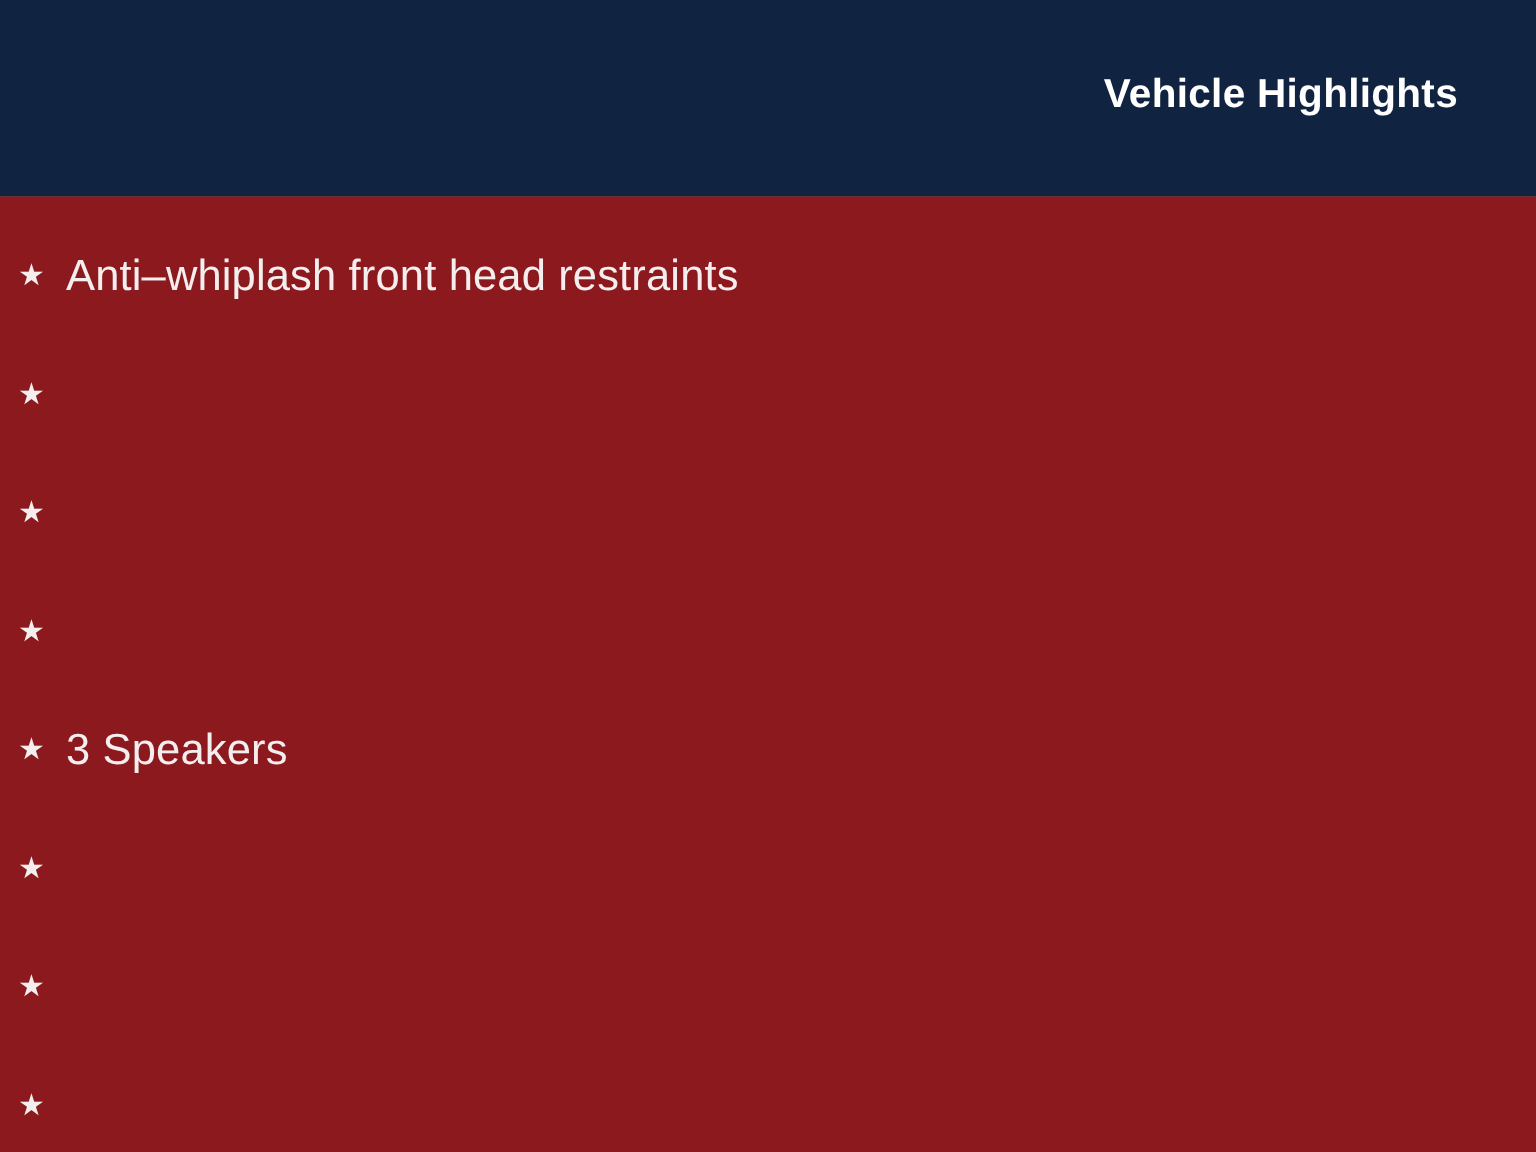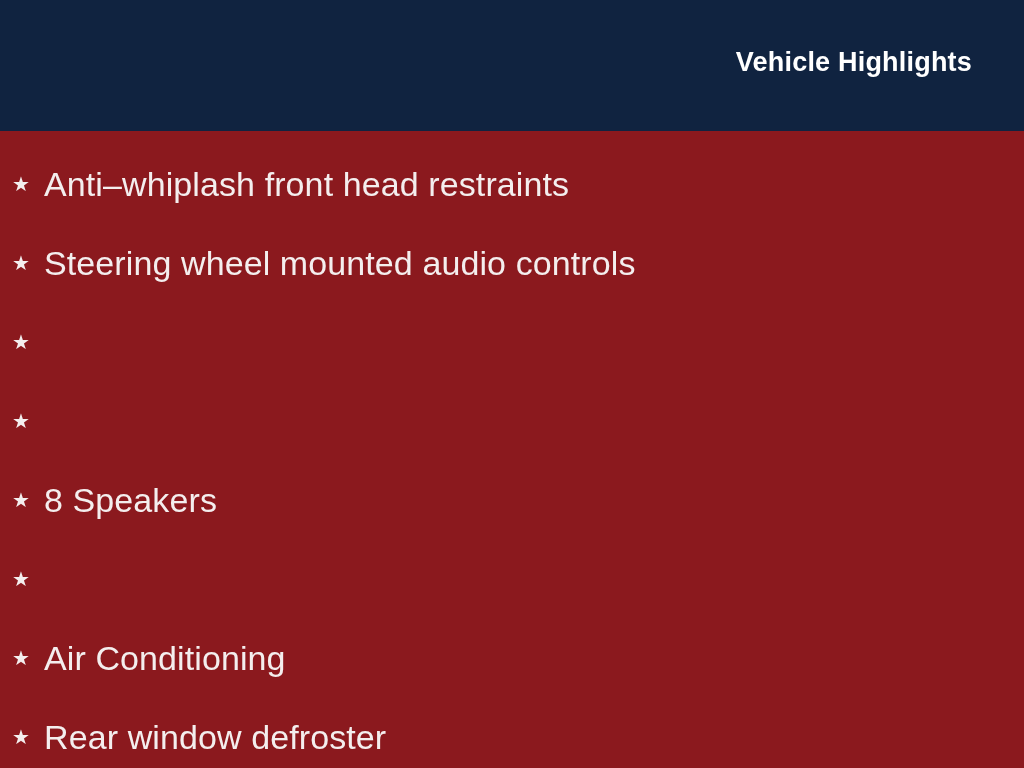--- a/index.html
+++ b/index.html
@@ -72,21 +72,21 @@
     width: 32px;
     font-size: 20px;
     line-height: 1;
     color: #f4eeee;
     text-align: left;
     position: relative;
     top: -1px;
   }
   .feature-label {
     font-family: "Liberation Sans", sans-serif;
-    font-size: 34px;
+    font-size: 29px;
     font-weight: 300;
     color: #f4eeee;
     letter-spacing: 0.1px;
     white-space: nowrap;
     line-height: 1.2;
   }
 </style>
 </head>
 <body>
 
@@ -99,46 +99,43 @@
   <div class="body-area">
     <ul class="feature-list">
 
       <li class="feature-item">
         <span class="bullet-star">★</span>
         <span class="feature-label">Anti–whiplash front head restraints</span>
       </li>
 
       <li class="feature-item">
         <span class="bullet-star">★</span>
-        <span class="feature-label">Steering wheel mounted audio controls</span>
       </li>
 
       <li class="feature-item">
         <span class="bullet-star">★</span>
       </li>
 
       <li class="feature-item">
         <span class="bullet-star">★</span>
       </li>
 
       <li class="feature-item">
         <span class="bullet-star">★</span>
-        <span class="feature-label">8 Speakers</span>
+        <span class="feature-label">3 Speakers</span>
       </li>
 
       <li class="feature-item">
         <span class="bullet-star">★</span>
       </li>
 
       <li class="feature-item">
         <span class="bullet-star">★</span>
-        <span class="feature-label">Air Conditioning</span>
       </li>
 
       <li class="feature-item">
         <span class="bullet-star">★</span>
-        <span class="feature-label">Rear window defroster</span>
       </li>
 
     </ul>
   </div>
 
 </div>
 
 </body></html>

